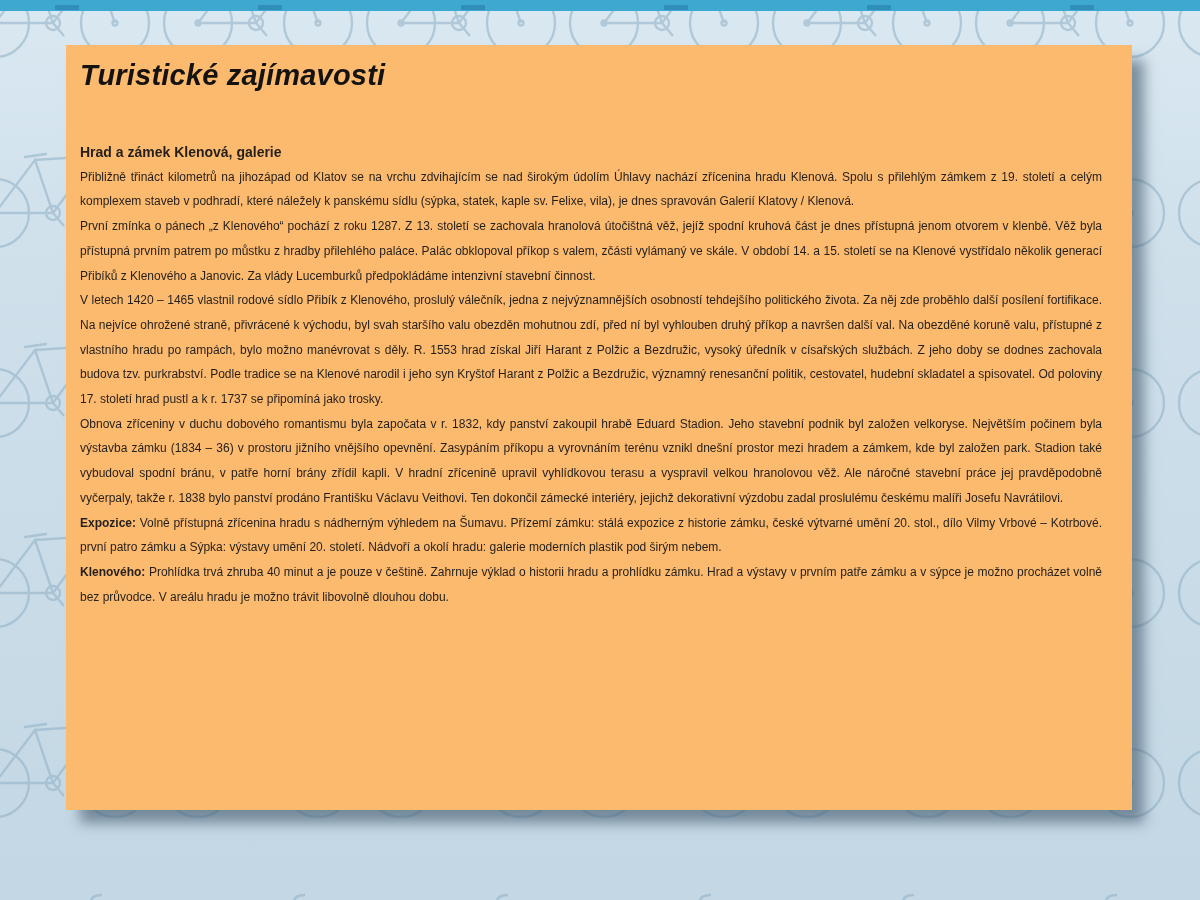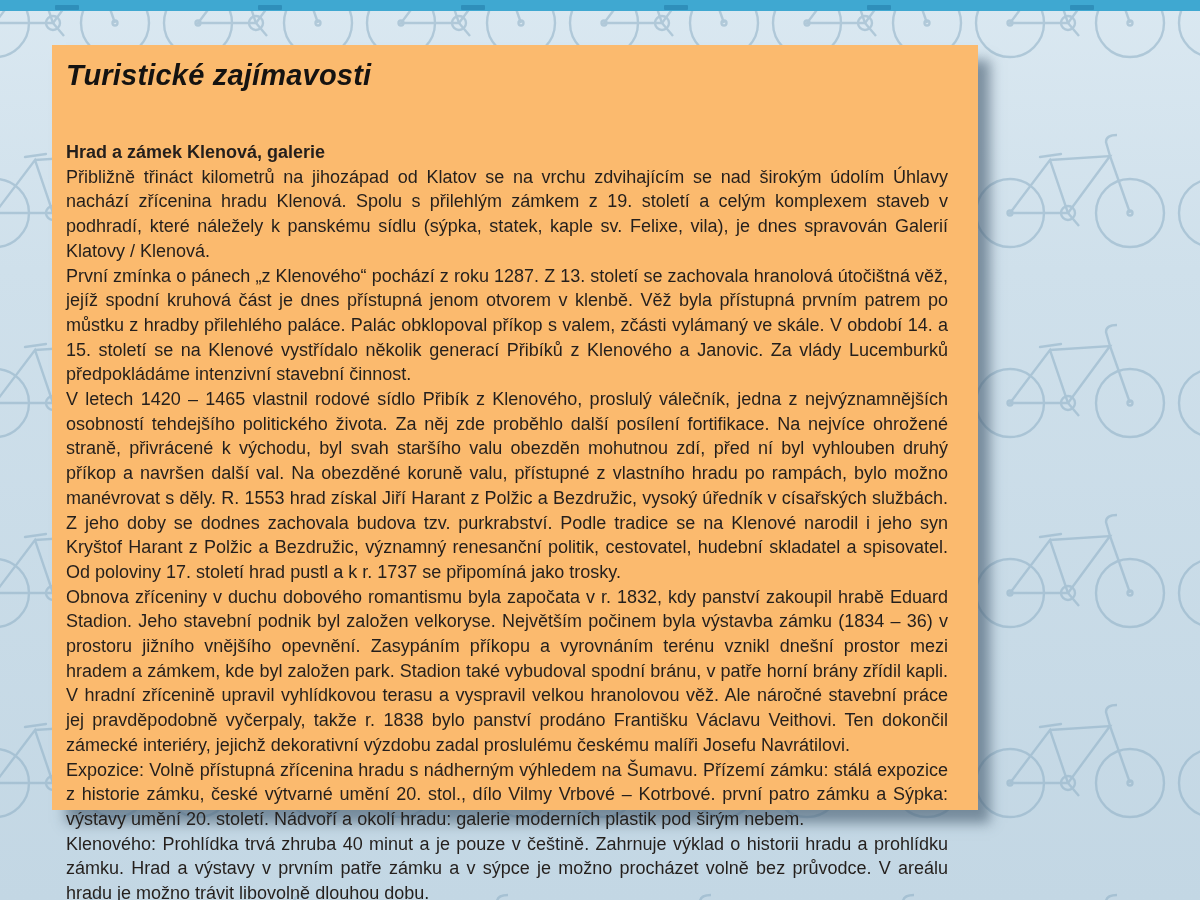--- a/index.html
+++ b/index.html
@@ -25,39 +25,39 @@
     background:var(--accent-bar);z-index:3;
   }
   .top-bar .dash{
     position:absolute;top:5px;width:24px;height:5px;
     background:var(--accent-dash);border-radius:1px;
   }
   .bike-layer{position:absolute;inset:0;z-index:1;}
   .bike-layer svg{position:absolute;opacity:.55;}
   .bike-layer svg *{stroke:var(--bike-stroke);stroke-width:2.4;fill:none;}
   .panel{
-    position:absolute;left:52px;top:45px;width:926px;height:765px;
+    position:absolute;left:66px;top:45px;width:1066px;height:765px;
     background:var(--panel);
     box-shadow:13px 14px 12px -1px rgba(68,90,110,.62);
     z-index:2;
     padding:12px 30px 0 14px;
   }
   .page-title{
     font-size:29px;line-height:36px;font-weight:bold;font-style:italic;
     color:var(--title);letter-spacing:.2px;
   }
   .article{margin-top:47px;color:var(--text);}
   .article-heading{
-    font-size:18px;line-height:24.7px;font-weight:bold;
+    font-size:14px;line-height:24.7px;font-weight:bold;
   }
   .para{
-    font-size:18px;line-height:24.7px;text-align:justify;
+    font-size:12px;line-height:24.7px;text-align:justify;
     text-justify:inter-word;
   }
-  .para b{font-weight:normal;}
+  .para b{font-weight:bold;}
 </style>
 </head>
 <body>
 
 <div class="canvas">
 
   <div class="top-bar" id="top-bar">
       <span class="dash" style="left:55px"></span>
       <span class="dash" style="left:258px"></span>
       <span class="dash" style="left:461px"></span>

